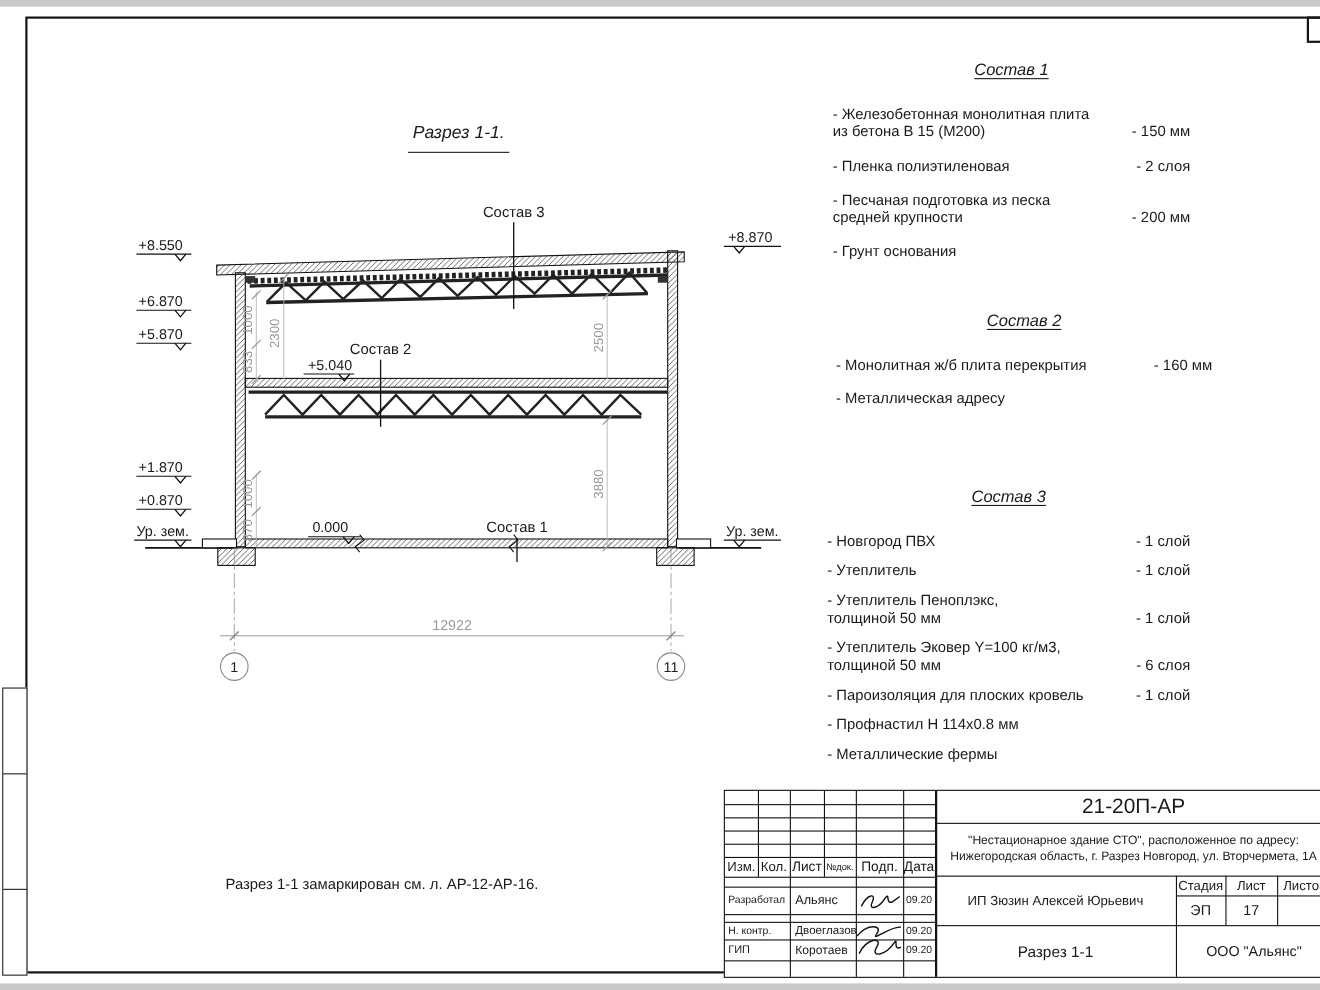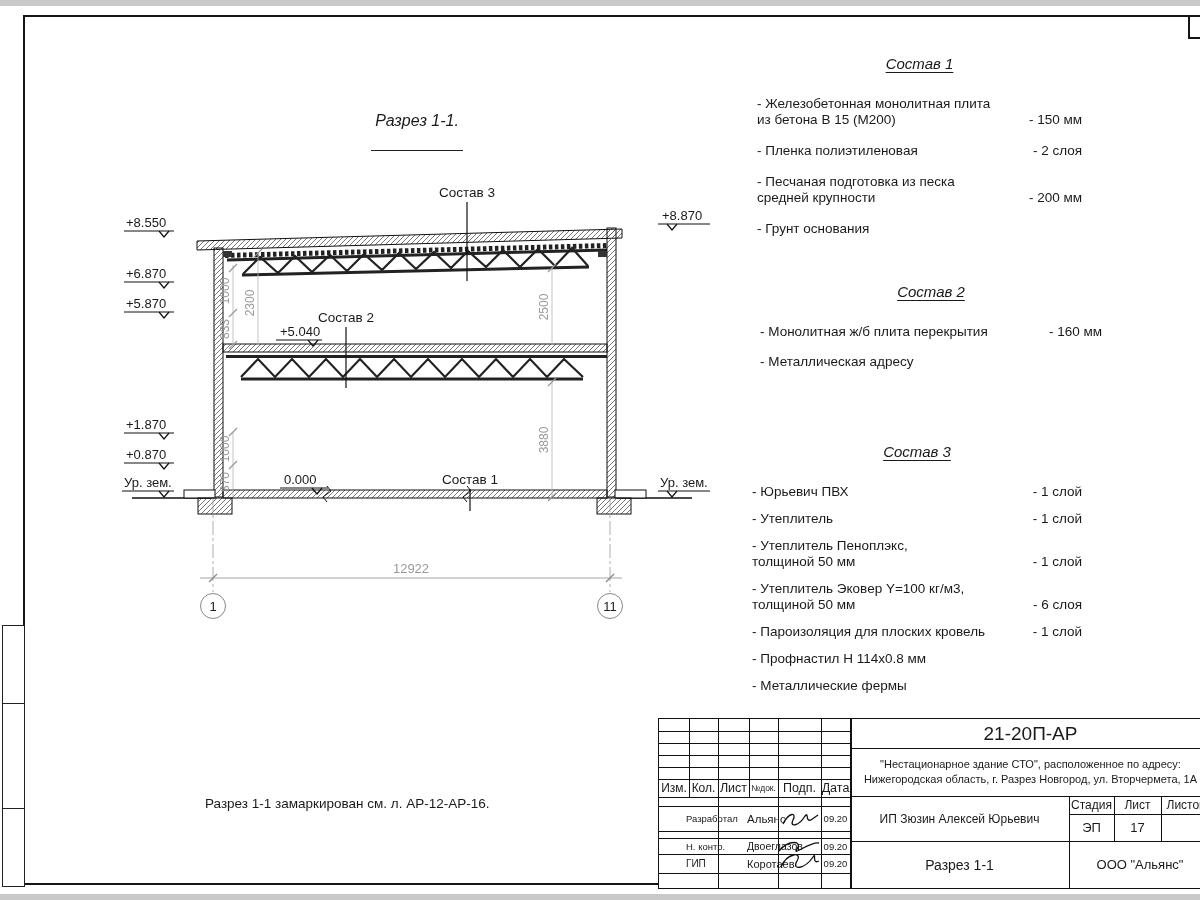--- a/index.html
+++ b/index.html
@@ -23,30 +23,30 @@
   }
   .comp-item{display:flex;justify-content:space-between;align-items:flex-end;
     font-size:13.5px;line-height:16px;margin-bottom:15px;}
   .c3 .comp-item{margin-bottom:11px;}
   .c2 .comp-item{margin-bottom:14px;}
   .ci-name{white-space:pre-line;max-width:262px;}
   .ci-val{white-space:nowrap;padding-left:8px;}
   
   .sect-title{
     font-style:italic;font-size:16px;text-align:center;
-    border-bottom:1.2px solid #222;padding-bottom:20px;white-space:nowrap;
+    border-bottom:1.2px solid #222;padding-bottom:8px;white-space:nowrap;
   }
   .note{font-size:13.5px;white-space:nowrap;}
   
   .tb{border:1.6px solid #111;background:#fff;}
   .tb .vl{position:absolute;width:1.2px;background:#111;}
   .tb .hl{position:absolute;height:1.2px;background:#111;}
   .tb .cell{position:absolute;display:flex;align-items:center;justify-content:center;
     text-align:center;white-space:nowrap;overflow:visible;}
-  .tb .left{justify-content:flex-start;padding-left:3px;margin-left:24px;}
+  .tb .left{justify-content:flex-start;padding-left:3px;}
   .docnum{font-size:19px;}
   .addr{font-size:11px;line-height:15px;}
   svg text{font-family:"Liberation Sans", sans-serif;}
 </style>
 </head>
 <body>
 
 <div class="abs gray-strip" style="left:0;top:0;width:1200px;height:6px"></div>
 <div class="abs gray-strip" style="left:0;top:894px;width:1200px;height:6px"></div>
 
@@ -226,21 +226,21 @@
   </div>
   <div class="comp-item">
     <div class="ci-name">- Металлическая адресу</div>
     <div class="ci-val"></div>
   </div>
 </div>
 
 <div class="comp c3" style="left:752px;top:443px;width:330px">
   <div class="comp-title">Состав 3</div>
   <div class="comp-item">
-    <div class="ci-name">- Юрьевич ПВХ</div>
+    <div class="ci-name">- Новгород ПВХ</div>
     <div class="ci-val">- 1 слой</div>
   </div>
   <div class="comp-item">
     <div class="ci-name">- Утеплитель</div>
     <div class="ci-val">- 1 слой</div>
   </div>
   <div class="comp-item">
     <div class="ci-name">- Утеплитель Пеноплэкс,
 толщиной 50 мм</div>
     <div class="ci-val">- 1 слой</div>

